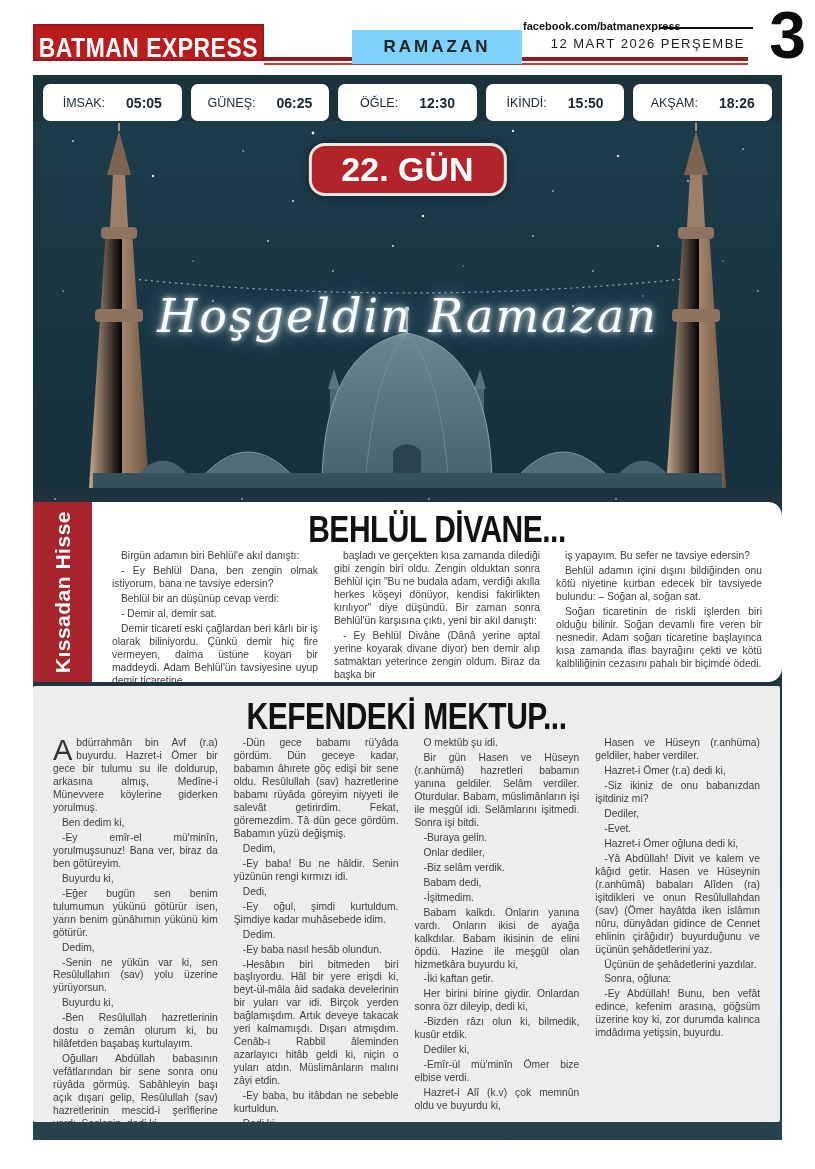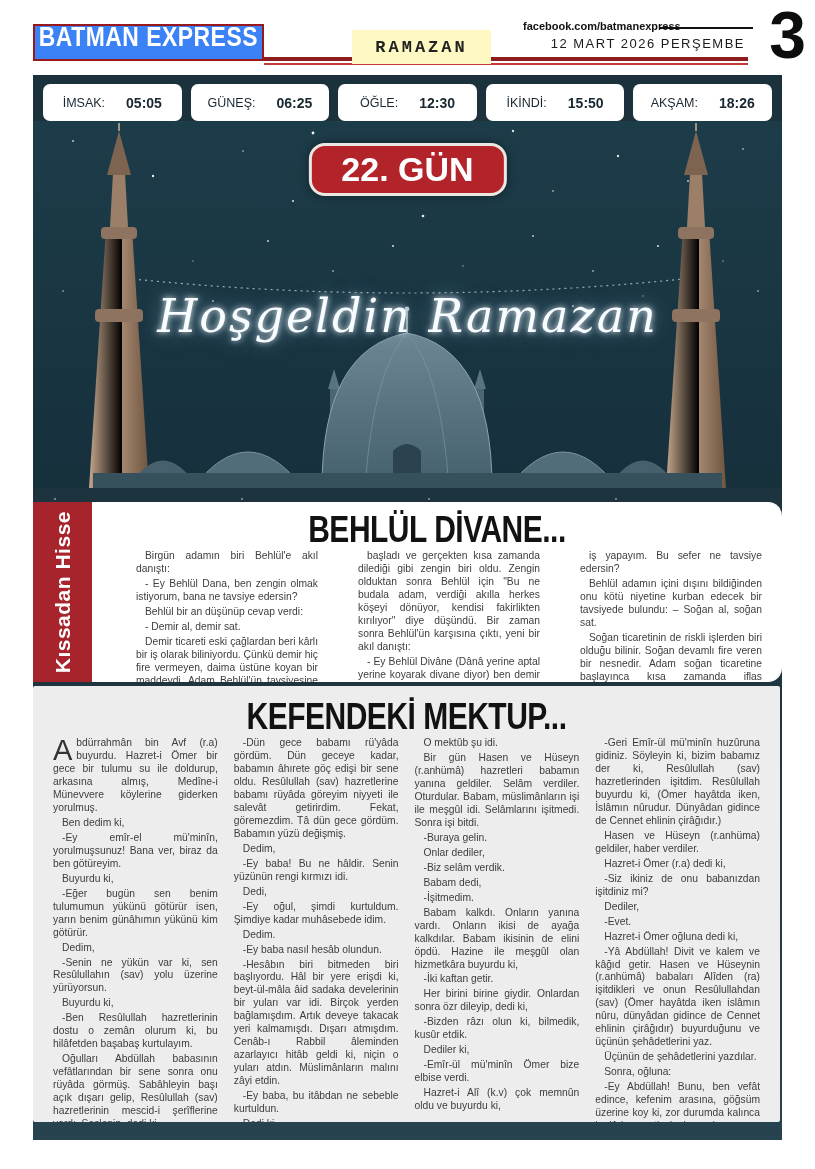--- a/index.html
+++ b/index.html
@@ -1,30 +1,30 @@
 <!DOCTYPE html>
 <html lang="tr"><head>
 <meta charset="utf-8">
 <style>
   html,body{margin:0;padding:0;background:#fff;}
   .page{position:relative;width:815px;height:1169px;background:#fff;overflow:hidden;
         font-family:"Liberation Sans",sans-serif;}
 
   
   .masthead{position:absolute;left:33px;top:24px;width:231px;height:37px;
-            background:#3b82f6;display:flex;align-items:flex-start;justify-content:center;
+            background:#b91c1c;display:flex;align-items:flex-end;justify-content:center;
             box-shadow:inset 0 0 0 2px #9a181c;}
   .masthead span{color:#fff;font-weight:900;font-size:22px;letter-spacing:.5px;
                  transform:scale(1.04,1.28);white-space:nowrap;}
   .header-rule{position:absolute;left:264px;top:57px;width:484px;height:8px;z-index:0;}
   .header-rule .r1{height:4px;background:#8e1b1e;}
   .header-rule .r2{height:2px;background:#c23b38;margin-top:2px;}
-  .section-label{position:absolute;left:352px;top:30px;width:139px;height:34px;z-index:1;
-                 background:#fef9c3;display:flex;align-items:center;justify-content:center;
-                 font-size:17px;font-weight:700;letter-spacing:3px;color:#222;font-family:Liberation Mono, monospace;}
+  .section-label{position:absolute;left:352px;top:30px;width:170px;height:34px;z-index:1;
+                 background:#7dd3fc;display:flex;align-items:center;justify-content:center;
+                 font-size:17px;font-weight:700;letter-spacing:3px;color:#222;}
   .fb{position:absolute;left:523px;top:20px;font-size:11px;font-weight:700;color:#111;}
   .fb-line{position:absolute;left:660px;top:27px;width:93px;height:2px;background:#111;}
   .issue-date{position:absolute;left:520px;top:36px;width:225px;text-align:right;
               font-size:13px;font-weight:400;letter-spacing:1.5px;color:#1b1b1b;}
   .pageno{position:absolute;left:748px;top:2px;width:58px;text-align:right;
           font-size:66px;font-weight:900;color:#0d0d0d;line-height:1;}
 
   
   .dark{position:absolute;left:33px;top:75px;width:749px;height:1065px;
         background:linear-gradient(180deg,#1b313c 0%,#1e3540 55%,#27434f 100%);}
@@ -60,21 +60,21 @@
   .story1{position:absolute;left:0;top:427px;width:749px;height:180px;display:flex;}
   .kicker{width:59px;background:#a8242c;display:flex;align-items:center;justify-content:center;}
   .kicker span{writing-mode:vertical-rl;transform:rotate(180deg);color:#fff;
                font-weight:700;font-size:21px;letter-spacing:.5px;white-space:nowrap;}
   .card1{flex:1;background:#fff;border-radius:0 14px 14px 0;
          padding:5px 20px 16px;overflow:hidden;}
   .headline{margin:2px 0 7px;text-align:center;color:#121212;
             font-size:30px;font-weight:900;letter-spacing:-.5px;
             transform:scaleY(1.22);transform-origin:center top;}
   .cols3{display:flex;gap:16px;}
-  .cols3 .col{flex:1;min-width:0;margin-left:24px;}
+  .cols3 .col{flex:1;min-width:0;}
 
   
   .card2{position:absolute;left:0;top:611px;width:707px;height:418px;
          background:#ededed;border-radius:2px;padding:8px 20px 10px;overflow:hidden;}
   .cols4{display:flex;gap:16px;}
   .cols4 .col{flex:1;min-width:0;}
 
   .para{margin:0 0 2px;font-size:10.3px;line-height:1.26;color:#3d3d3d;
         text-align:justify;text-indent:9px;}
   .dropcap .para:first-child{text-indent:0;}
@@ -287,21 +287,20 @@
             <p class="para">-İşitmedim.</p>
             <p class="para">Babam kalkdı. Onların yanına vardı. Onların ikisi de ayağa kalkdılar. Babam ikisinin de elini öpdü. Hazine ile meşgûl olan hizmetkâra buyurdu ki,</p>
             <p class="para">-İki kaftan getir.</p>
             <p class="para">Her birini birine giydir. Onlardan sonra özr dileyip, dedi ki,</p>
             <p class="para">-Bizden râzı olun ki, bilmedik, kusûr etdik.</p>
             <p class="para">Dediler ki,</p>
             <p class="para">-Emîr-ül mü'minîn Ömer bize elbise verdi.</p>
             <p class="para">Hazret-i Alî (k.v) çok memnûn oldu ve buyurdu ki,</p>
           </div>
         <div class="col">
-            <p class="para">-Geri Emîr-ül mü'minîn huzûruna gidiniz. Söyleyin ki, bizim babamız der ki, Resûlullah (sav) hazretlerinden işitdim. Resûlullah buyurdu ki, (Ömer hayâtda iken, İslâmın nûrudur. Dünyâdan gidince de Cennet ehlinin çirâğıdır.)</p>
             <p class="para">Hasen ve Hüseyn (r.anhüma) geldiler, haber verdiler.</p>
             <p class="para">Hazret-i Ömer (r.a) dedi ki,</p>
             <p class="para">-Siz ikiniz de onu babanızdan işitdiniz mi?</p>
             <p class="para">Dediler,</p>
             <p class="para">-Evet.</p>
             <p class="para">Hazret-i Ömer oğluna dedi ki,</p>
             <p class="para">-Yâ Abdüllah! Divit ve kalem ve kâğıd getir. Hasen ve Hüseynin (r.anhümâ) babaları Alîden (ra) işitdikleri ve onun Resûlullahdan (sav) (Ömer hayâtda iken islâmın nûru, dünyâdan gidince de Cennet ehlinin çirâğıdır) buyurduğunu ve üçünün şehâdetlerini yaz.</p>
             <p class="para">Üçünün de şehâdetlerini yazdılar.</p>
             <p class="para">Sonra, oğluna:</p>
             <p class="para">-Ey Abdüllah! Bunu, ben vefât edince, kefenim arasına, göğsüm üzerine koy ki, zor durumda kalınca imdâdıma yetişsin, buyurdu.</p>

